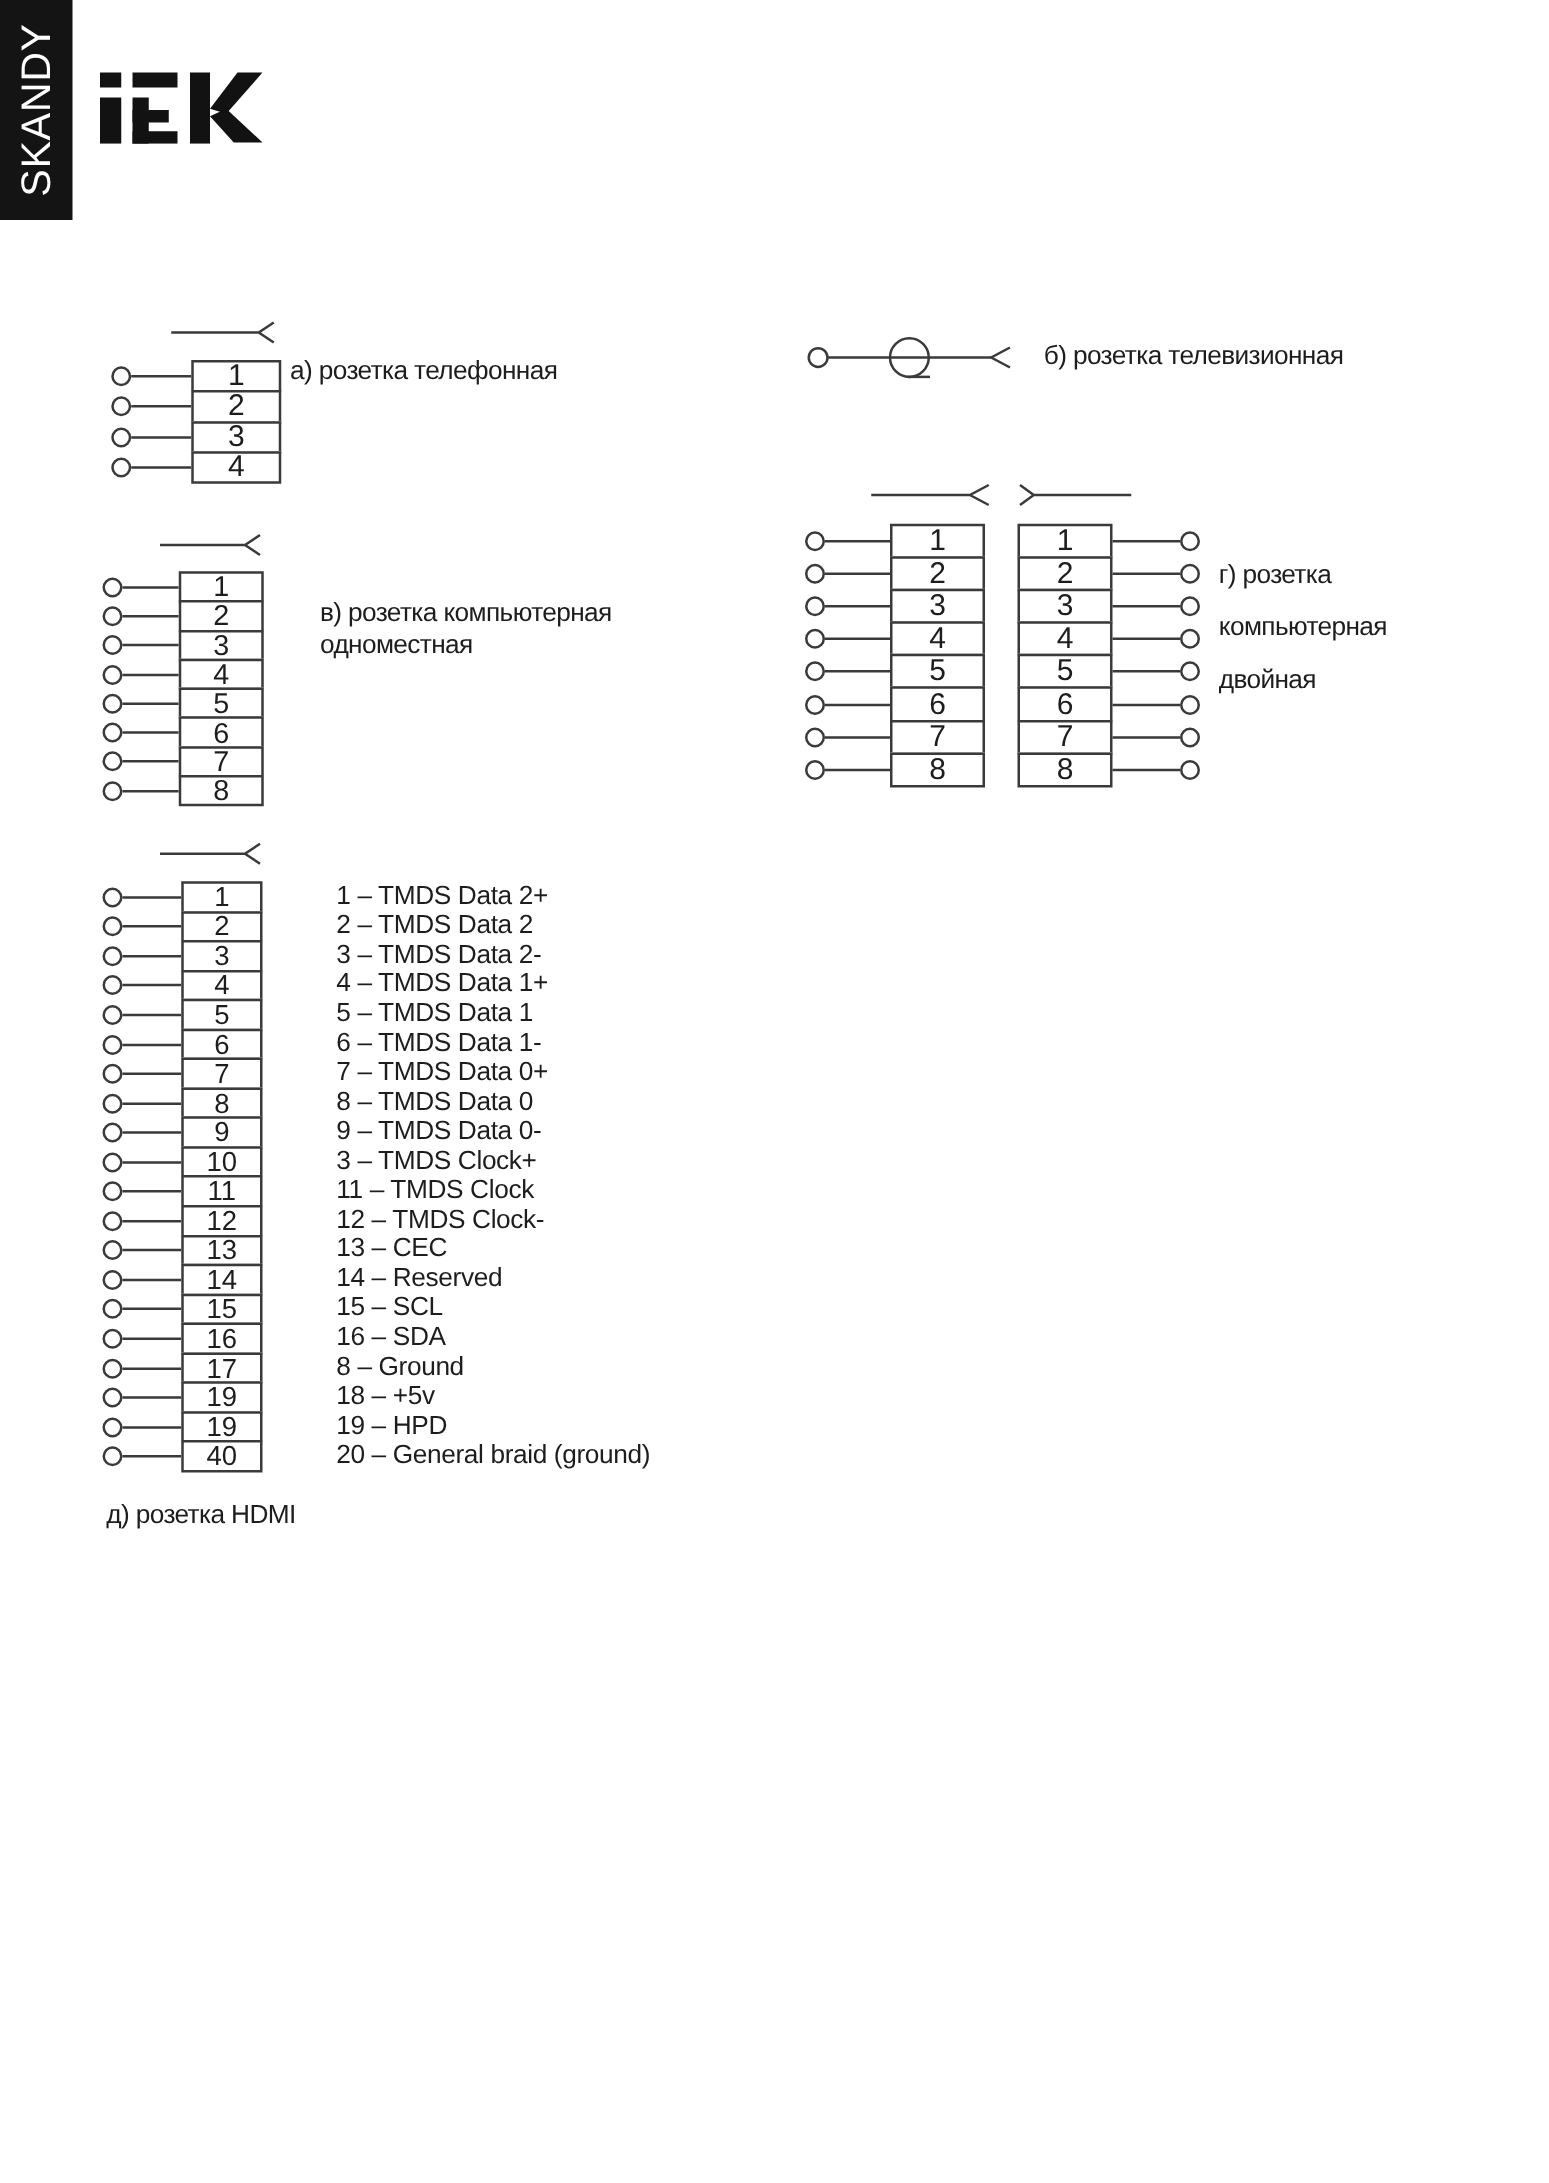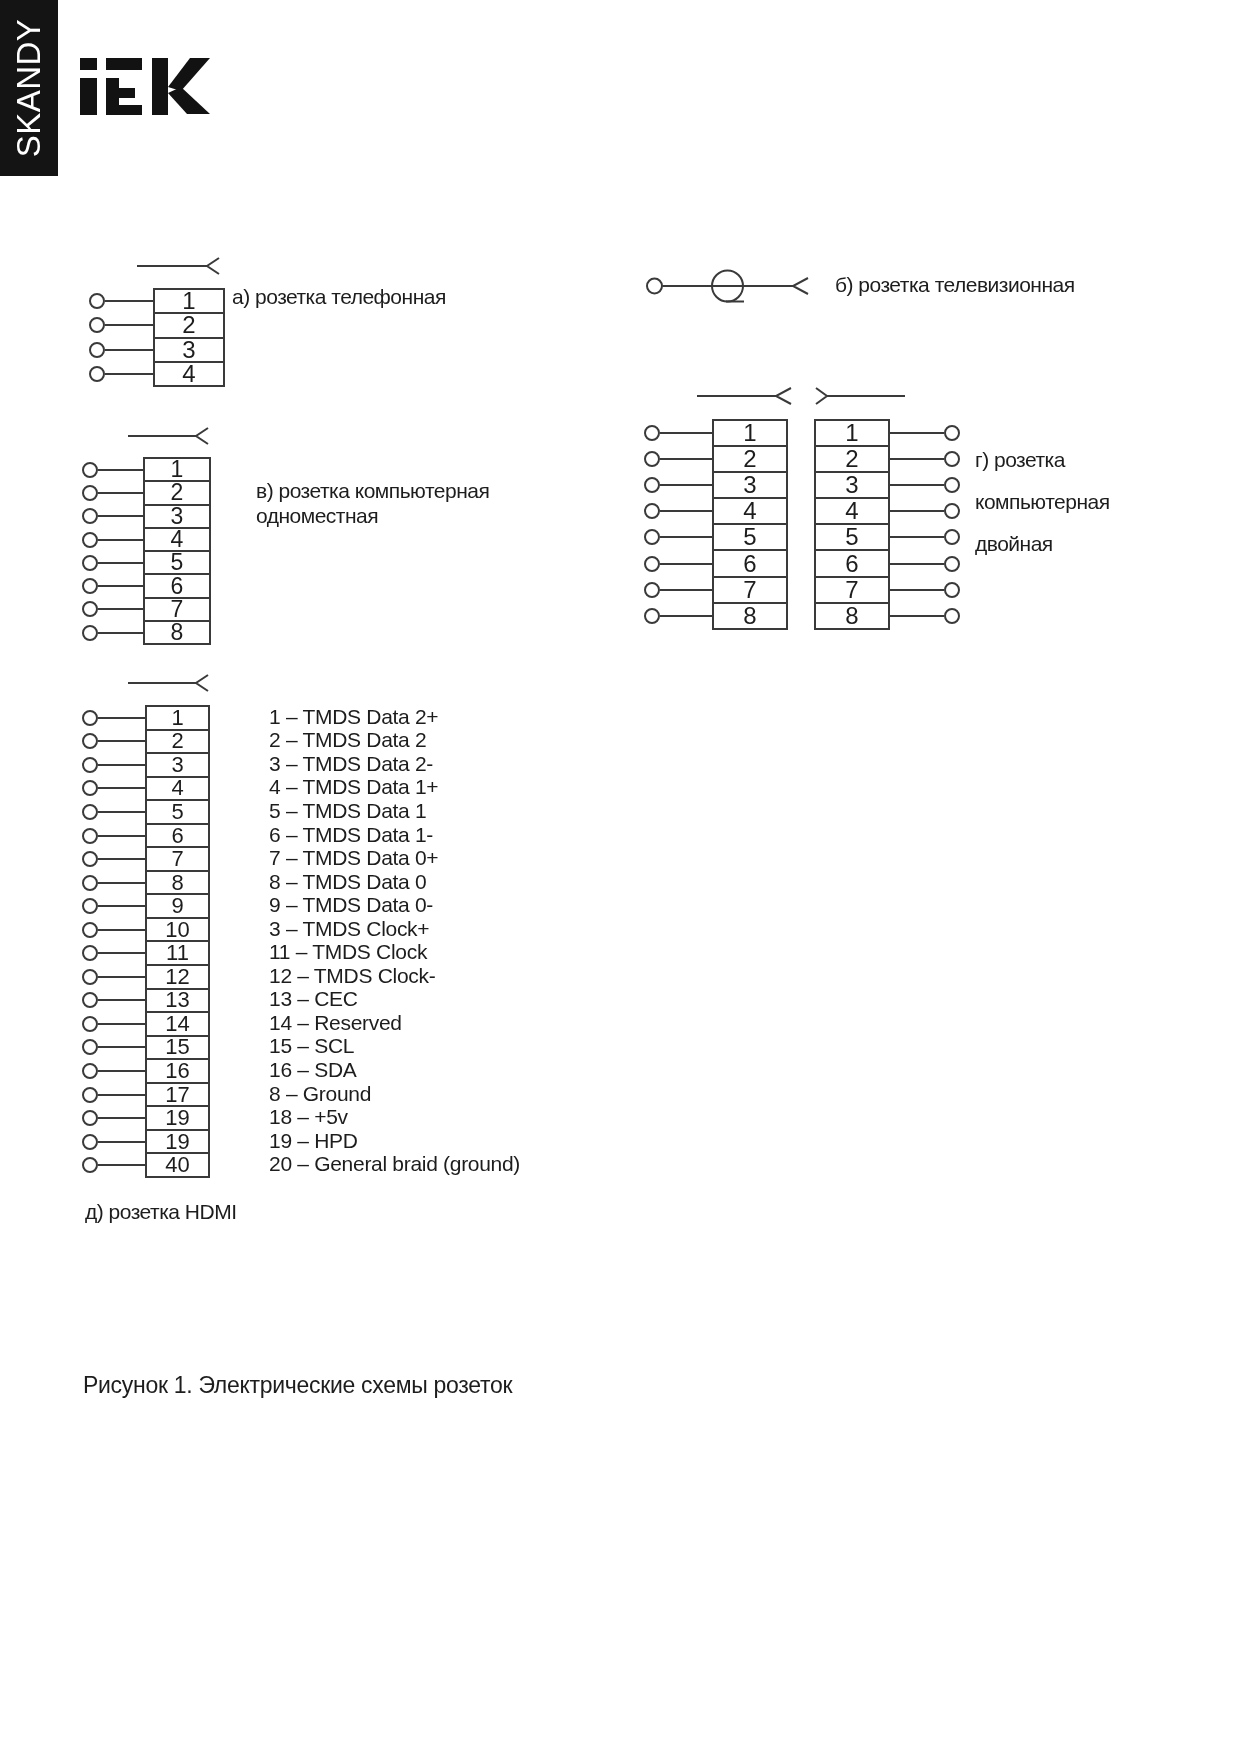--- a/index.html
+++ b/index.html
@@ -403,15 +403,14 @@
         <div class="lline">16 – SDA</div>
         <div class="lline">8 – Ground</div>
         <div class="lline">18 – +5v</div>
         <div class="lline">19 – HPD</div>
         <div class="lline">20 – General braid (ground)</div>
       </div>
     <div class="dlabel" style="left:85px;top:1200px">д) розетка HDMI</div>
   </div>
 
   
-  <div class="caption">Рисунок 1. Электрические схемы розеток</div>
 
 </div>
 
 </body></html>

